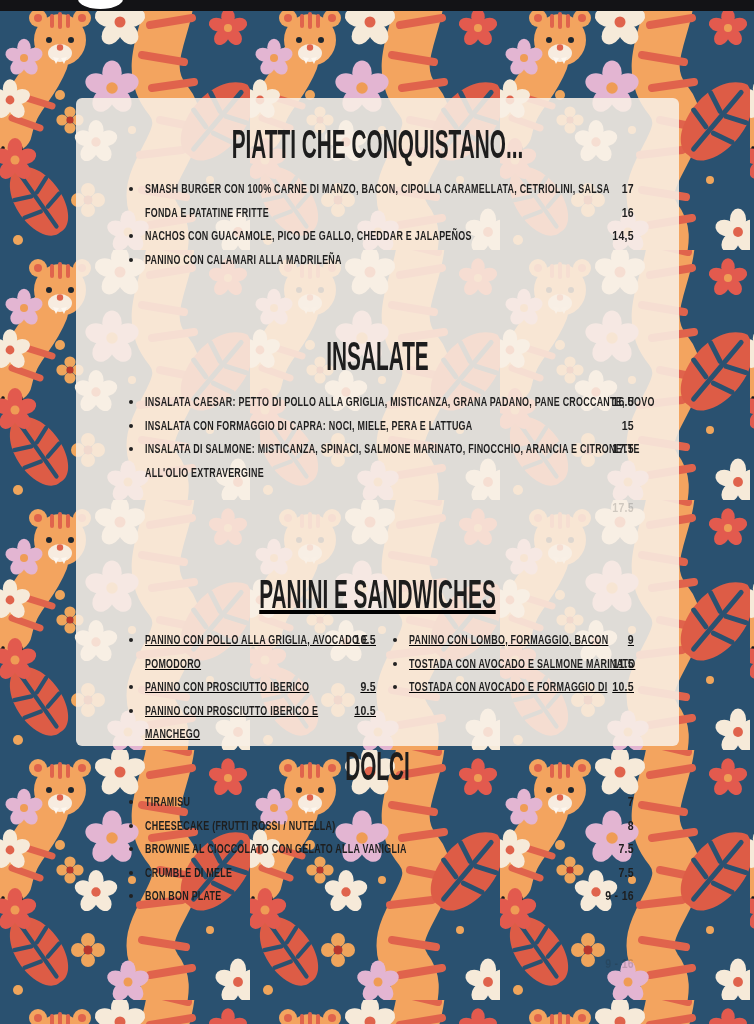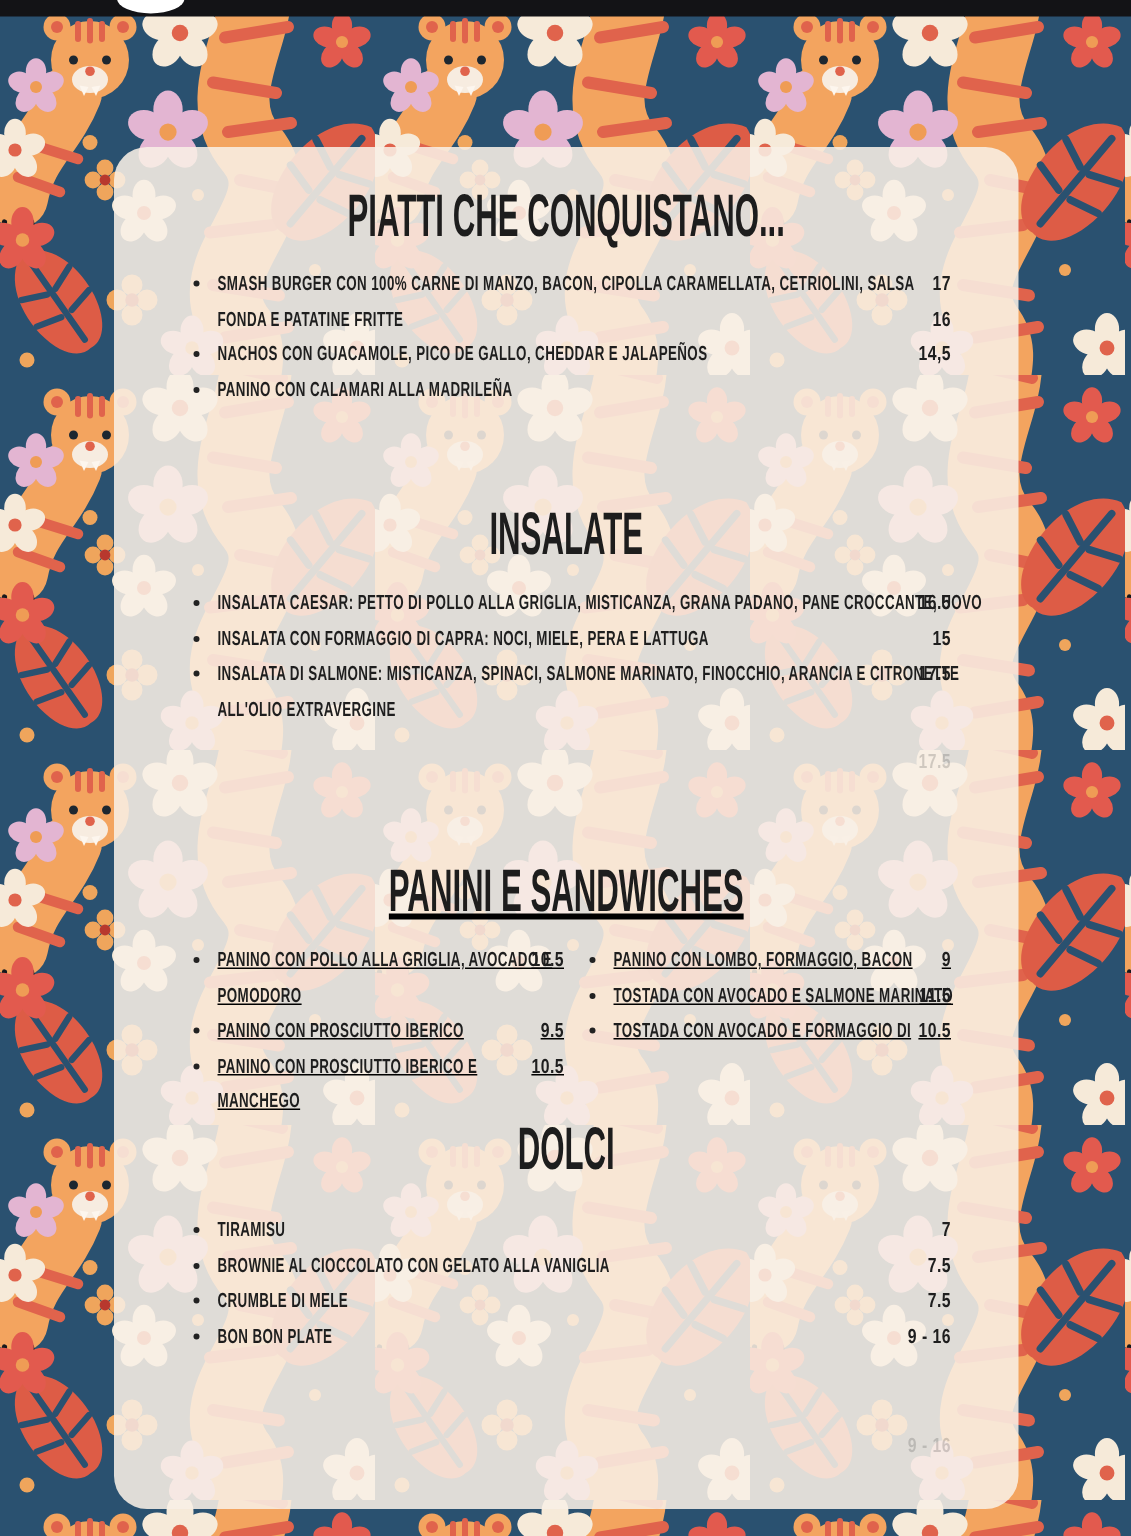--- a/index.html
+++ b/index.html
@@ -5,34 +5,34 @@
   html,body{margin:0;padding:0;background:#10151a;}
   .screen{
     position:relative;width:754px;height:1024px;overflow:hidden;
     font-family:"Liberation Sans",sans-serif;background:#2a5170;
   }
   .bg-pattern{position:absolute;left:0;top:0;z-index:0;display:block;}
   .topbar{position:absolute;left:0;top:0;width:754px;height:11px;background:#131316;z-index:5;}
   .notch{position:absolute;left:78px;top:-11px;width:45px;height:20px;border-radius:50%;background:#ffffff;z-index:6;}
 
   .card{
-    position:absolute;left:76px;top:98px;width:603px;height:908px;z-index:2;
-    background:rgba(248,239,229,0.88);border-radius:22px;
+    position:absolute;left:76px;top:98px;width:603px;height:648px;z-index:2;
+    background:rgba(248,239,229,0.88);border-radius:6px;
   }
   .msec{position:absolute;left:0;right:0;}
   .sec0{top:24px;} .sec1{top:236px;} .sec2{top:474px;text-decoration:underline;} .sec3{top:646px;}
   .stitle{
     margin:0;height:44px;line-height:44px;text-align:center;
     font-size:40px;font-weight:700;color:#1d1d1d;letter-spacing:0px;
     transform:scaleX(0.52);white-space:nowrap;
   }
   .mlist{padding:0 45px 0 52px;}
   .sec0 .mlist{margin-top:11px;}
   .sec1 .mlist{margin-top:12px;}
-  .sec3 .mlist{margin-top:20px;}
+  .sec3 .mlist{margin-top:2px;}
   .row{display:flex;height:23.5px;align-items:center;}
   .bul{flex:none;width:17px;position:relative;height:100%;}
   .bul::before{
     content:"";position:absolute;left:1px;top:10px;width:4px;height:4px;border-radius:50%;background:#222;
   }
   .cont .bul::before{display:none;}
   .txt{
     flex:1;min-width:0;white-space:nowrap;overflow:visible;
     font-size:13.5px;font-weight:700;color:#1e1e1e;letter-spacing:0.4px;
     transform:scaleX(0.66);transform-origin:0 50%;
@@ -285,20 +285,25 @@
     <section class="msec sec3">
       <h2 class="stitle">DOLCI</h2>
       <div class="mlist">
         <div class="row">
           <span class="bul"></span>
           <span class="txt">TIRAMISU</span>
           <span class="prc">7</span>
         </div>
         <div class="row">
           <span class="bul"></span>
+          <span class="txt">CHEESECAKE (FRUTTI ROSSI / NUTELLA)</span>
+          <span class="prc">8</span>
+        </div>
+        <div class="row">
+          <span class="bul"></span>
           <span class="txt">BROWNIE AL CIOCCOLATO CON GELATO ALLA VANIGLIA</span>
           <span class="prc">7.5</span>
         </div>
         <div class="row">
           <span class="bul"></span>
           <span class="txt">CRUMBLE DI MELE</span>
           <span class="prc">7.5</span>
         </div>
         <div class="row">
           <span class="bul"></span>

